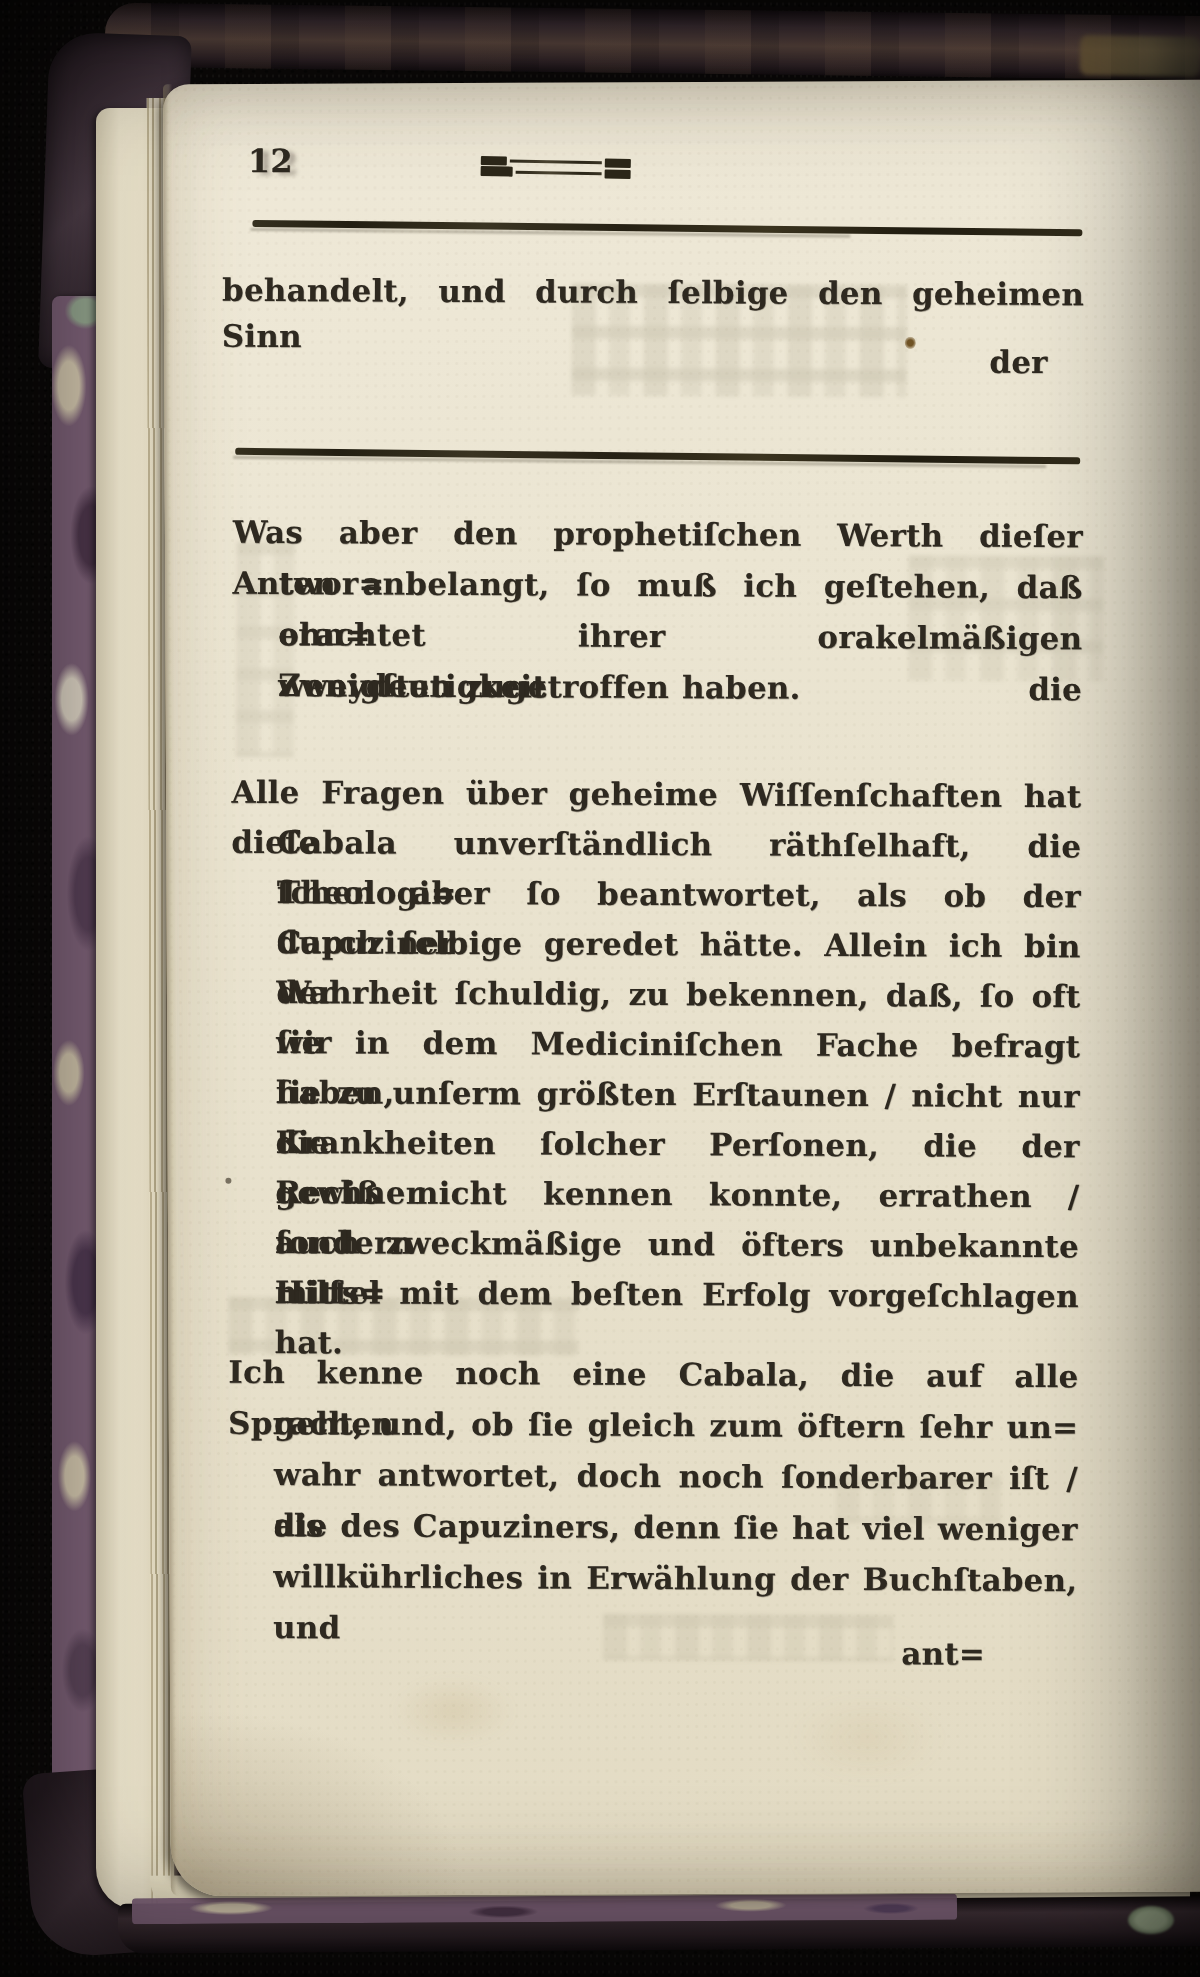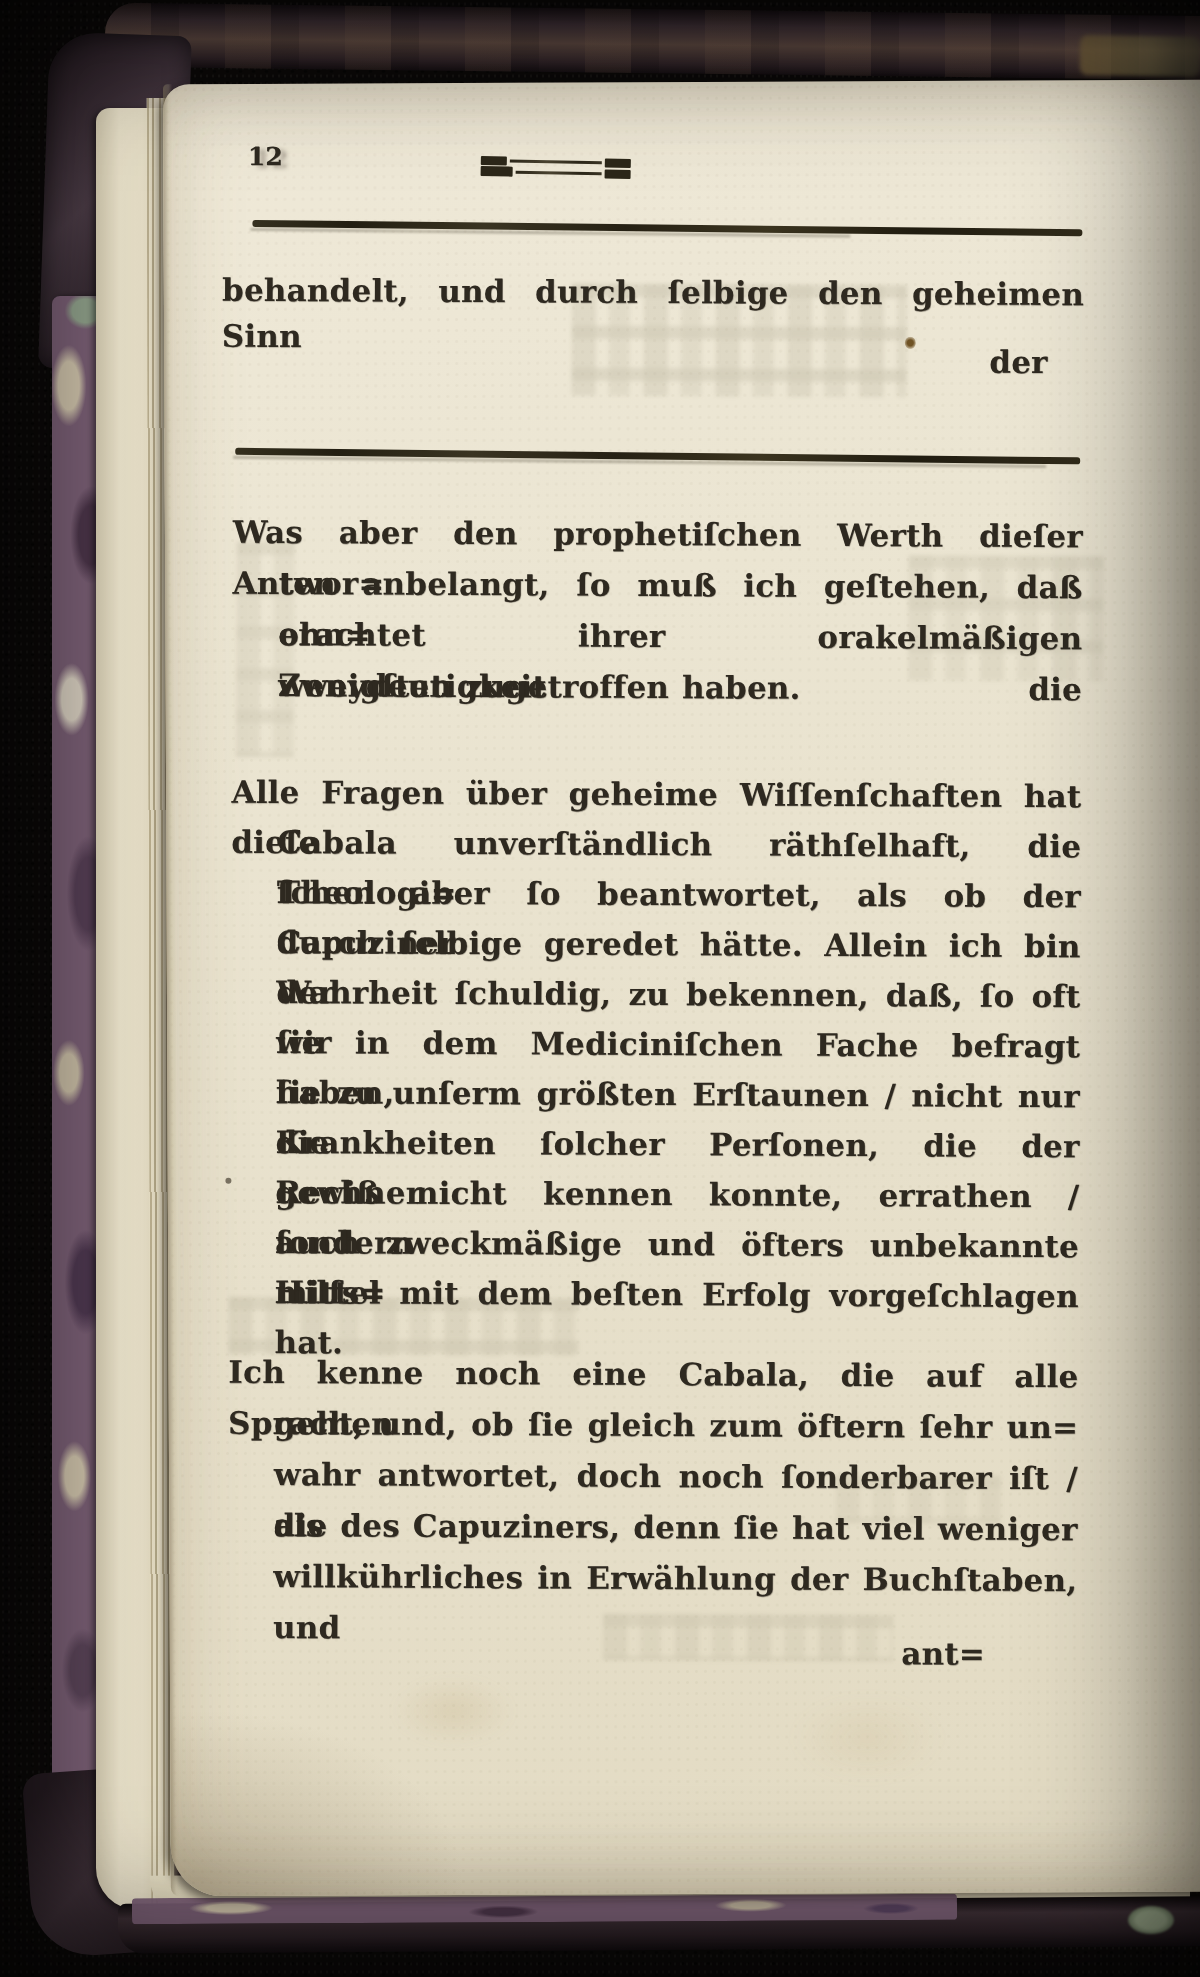--- a/index.html
+++ b/index.html
@@ -87,21 +87,21 @@
     background:linear-gradient(90deg,rgba(140,128,100,.55),rgba(200,190,160,.25) 60%,transparent);}
   .curl{position:absolute;left:0;bottom:0;width:330px;height:210px;border-radius:0 0 0 52px;
     background:radial-gradient(ellipse at 8% 92%,rgba(110,92,60,.28),rgba(110,92,60,0) 62%);}
 
   
   .content{position:absolute;left:59px;top:0;width:862px;height:100%;
     transform:rotate(.55deg);transform-origin:30px 120px;
     color:#2e2920;font-weight:700;letter-spacing:.2px;}
   .content *{text-shadow:.5px .6px .7px rgba(46,41,32,.45);}
 
-  .pagenum{position:absolute;left:25px;top:58px;font-size:25px;
+  .pagenum{position:absolute;left:25px;top:58px;font-size:32px;
     text-shadow:6px 3px 4px rgba(60,50,40,.35),.5px .5px 0 rgba(46,41,32,.6);}
 
   .ornament{position:absolute;left:258px;top:70px;width:150px;height:26px;transform:rotate(.8deg);}
   .orn-row{position:absolute;left:0;right:0;height:10px;display:flex;align-items:center;}
   .orn-row.r1{top:1px;} .orn-row.r2{top:12px;}
   .orn-blk{width:26px;height:9px;background:#2c2719;border-radius:1px;}
   .orn-row.r2 .orn-blk:first-child{width:32px;height:10px;}
   .orn-line{flex:1;height:3px;margin:0 3px;
     background:linear-gradient(90deg,#2c2719,#4a4330 40%,#2c2719 75%,#3a3424);}
 

